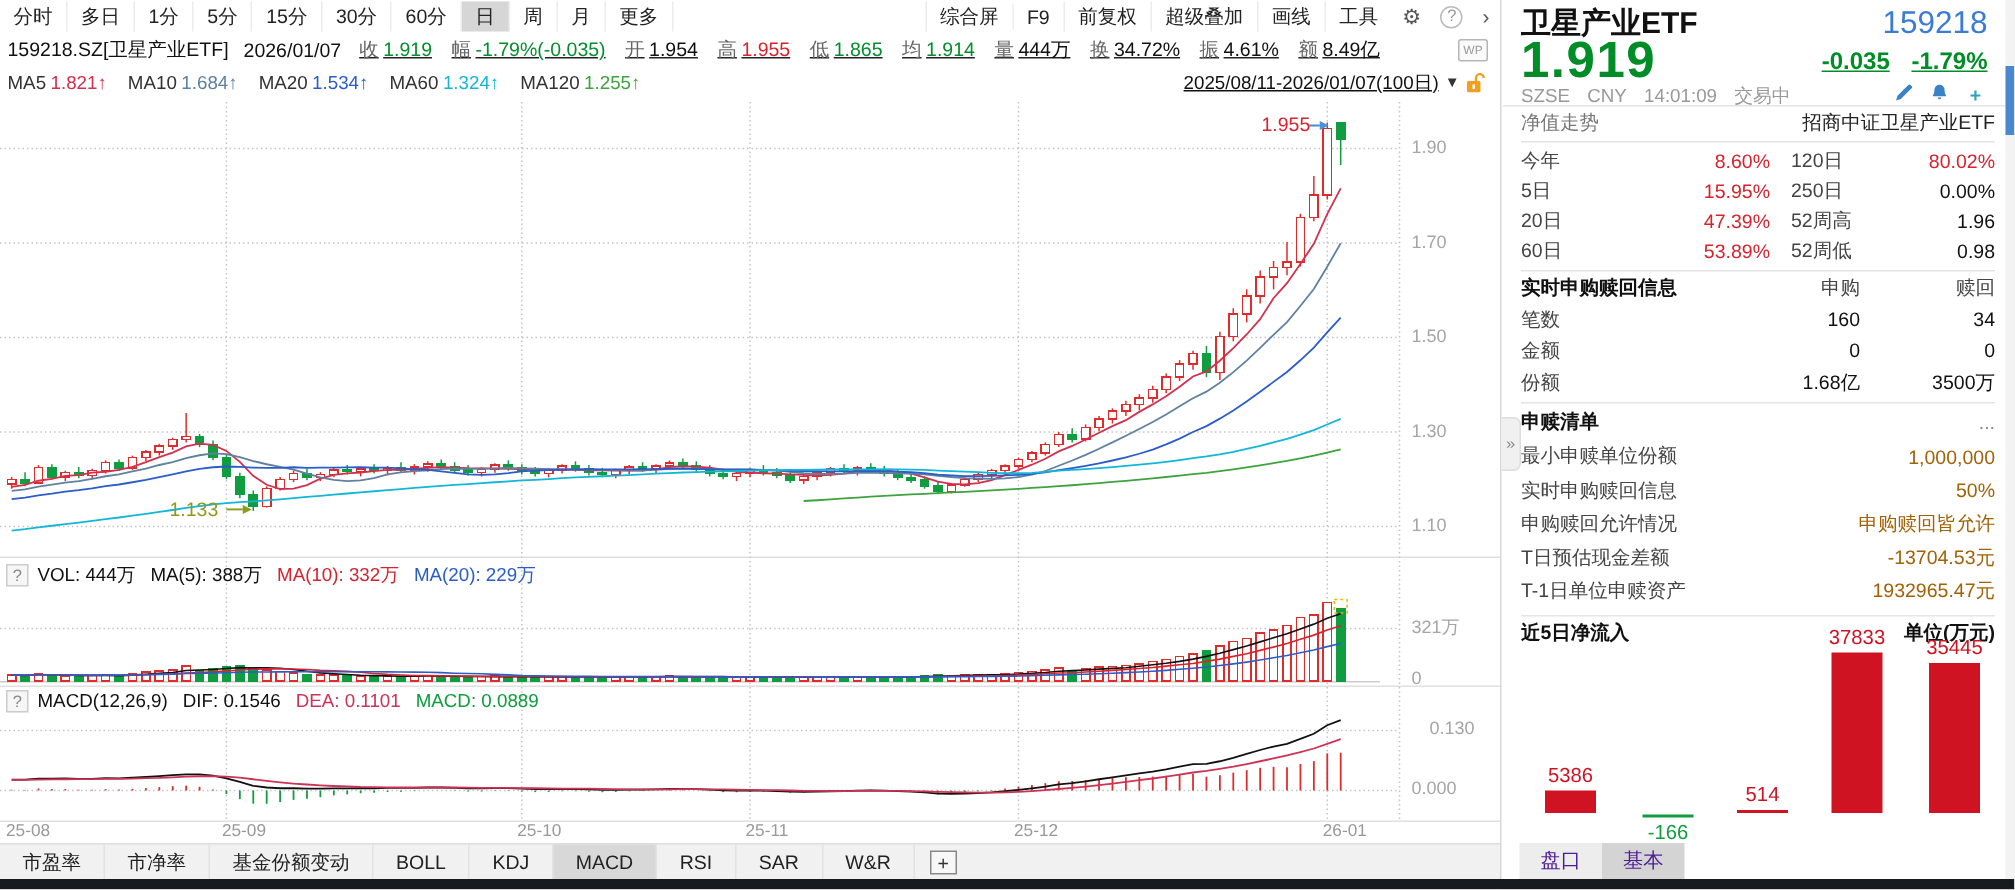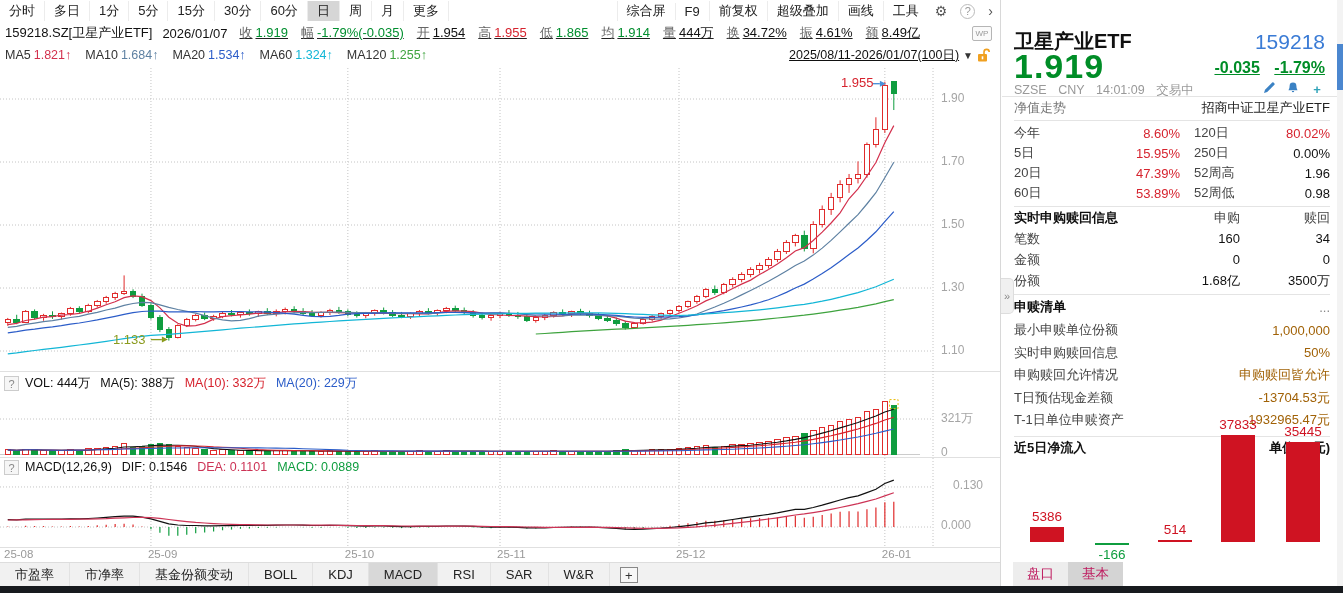--- a/index.html
+++ b/index.html
@@ -37,21 +37,21 @@
   .anno { position:absolute; font-size:13px; white-space:nowrap; }
   .xaxis-lab { position:absolute; top:548px; font-size:11.5px; color:#999; }
   .indicator-tabs { position:absolute; left:0; top:562px; width:1000px; height:24px; background:#f1f1f1; display:flex; align-items:stretch; font-size:13px; border-top:1px solid #ddd; }
   .itab { padding:0 15px; display:flex; align-items:center; border-right:1px solid #e2e2e2; cursor:pointer; color:#222; }
   .itab.active { background:#d8d8d8; }
   .itab-add { width:18px; height:16px; border:1px solid #888; margin:4px 0 0 10px; display:flex; align-items:center; justify-content:center; font-size:13px; color:#333; cursor:pointer; background:#f7f7f7; }
 
   
   .quote-panel { position:absolute; left:1000px; top:0; width:343px; height:586px; background:#fff; border-left:1px solid #d8d8d8; font-size:13px; }
   .qp-pad { padding:0 13px; }
-  .qp-head { position:relative; height:70px;margin-top:26px; }
+  .qp-head { position:relative; height:70px; }
   .qp-name { position:absolute; left:13px; top:2px; font-size:20px; font-weight:bold; color:#111; }
   .qp-code { position:absolute; right:18px; top:4px; font-size:21px; color:#3a7bd5; }
   .qp-price { position:absolute; left:13px; top:21px; font-size:34px; font-weight:bold; color:#008d27; letter-spacing:1px; }
   .qp-chg { position:absolute; right:18px; top:33px; font-size:16px; font-weight:bold; color:#008d27; }
   .qp-chg span { margin-left:10px;text-decoration:underline; }
   .qp-meta { position:absolute; left:13px; top:56px; color:#999; font-size:12.5px; }
   .qp-meta span { margin-right:8px; }
   .qp-icons { position:absolute; right:18px; top:56px; display:flex; }
   .qp-icons .ico { width:16px; height:14px; margin-left:8px; color:#3b82c4; font-size:13px; cursor:pointer; text-align:center; }
   .divider { border-top:1px solid #e4e4e4; }
@@ -65,21 +65,21 @@
   .rt-row { display:grid; grid-template-columns:130px 96px auto; height:21px; align-items:center; }
   .rt-row .vl { text-align:right; color:#111; }
   .rt-row .lb { color:#444; }
   .ls-row { display:flex; justify-content:space-between; height:22.5px; align-items:center; }
   .ls-row .lb { color:#444; }
   .ls-row .vl { color:#a16207; }
   .flow-wrap { position:absolute; left:1000px; top:414px; width:343px; height:148px; }
   .flow-bar { position:absolute; }
   .flow-lab { position:absolute; font-size:13.5px; width:70px; text-align:center; }
   .qp-tabs { position:absolute; left:1013px; top:562px; display:flex; height:24px; }
-  .qp-tab { padding:0 14px; background:#ededed; display:flex; align-items:center; font-size:13.5px; cursor:pointer; color:#be185d; }
+  .qp-tab { padding:0 14px; background:#ededed; display:flex; align-items:center; font-size:13.5px; cursor:pointer; color:#4c1d95; }
   .qp-tab.active { background:#d4d4d4; }
   .collapse-handle { position:absolute; left:1000px; top:278px; width:13px; height:36px; background:#f0f0f0; border:1px solid #ddd; border-left:none; border-radius:0 5px 5px 0; color:#888; font-size:11px; display:flex; align-items:center; justify-content:center; cursor:pointer; }
   .scrollbar { position:absolute; right:0; top:0; width:6px; height:586px; background:#f3f3f3; }
   .scroll-thumb { position:absolute; left:0; top:44px; width:6px; height:46px; background:#4b87cf; }
   .bottom-strip { position:absolute; left:0; top:586px; width:1343px; height:7px; background:#171a1e; }
 </style>
 </head>
 <body>
 
 <div class="app">

